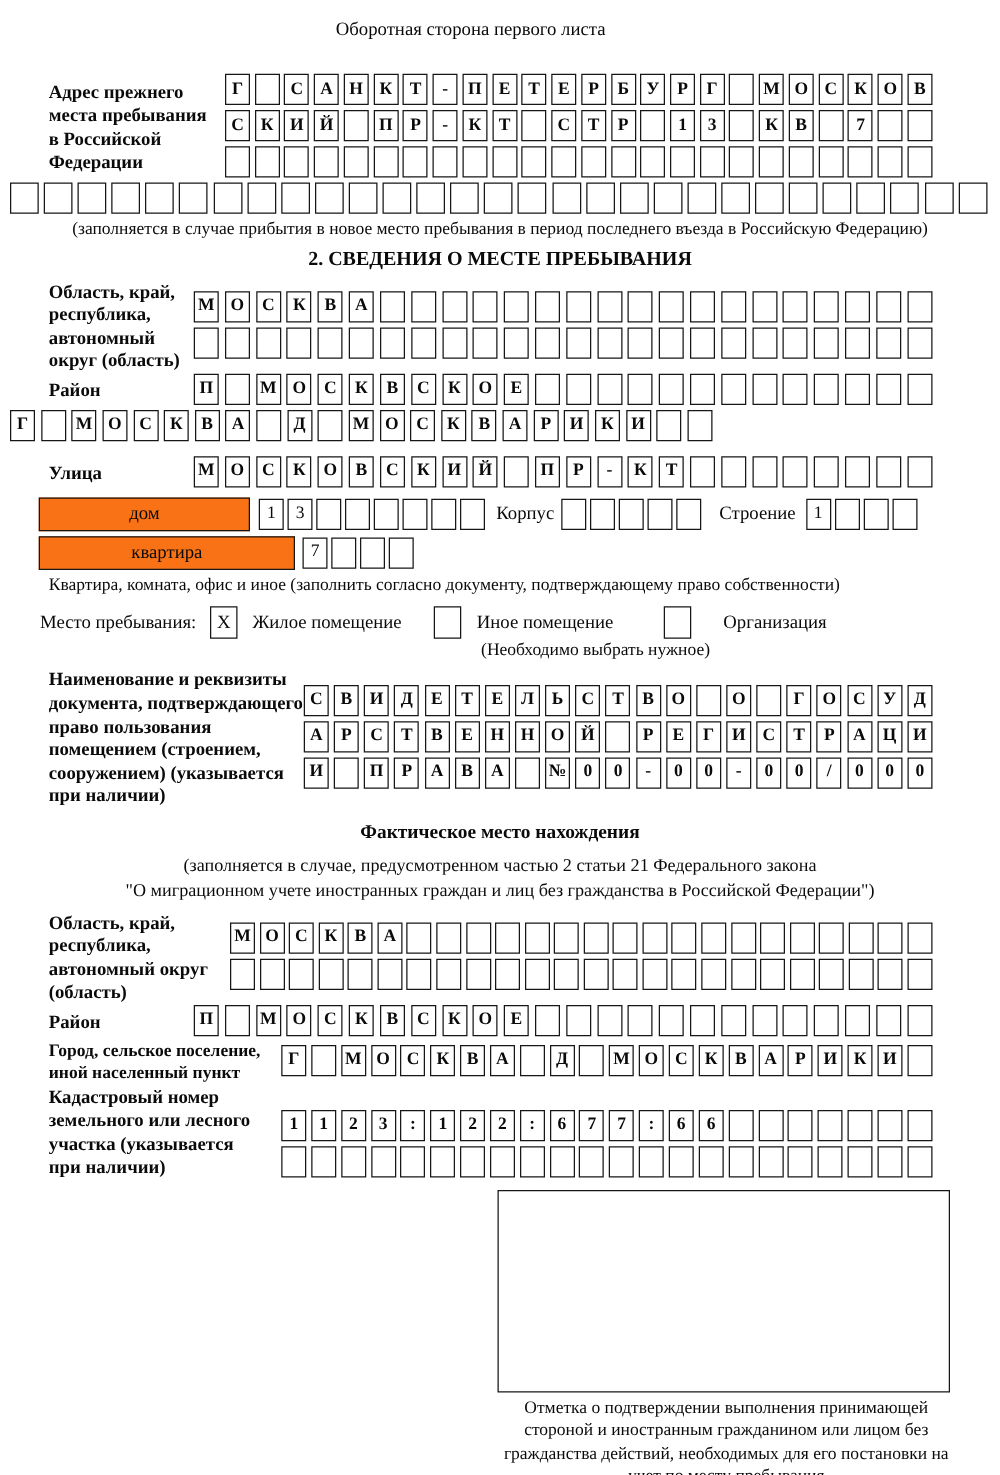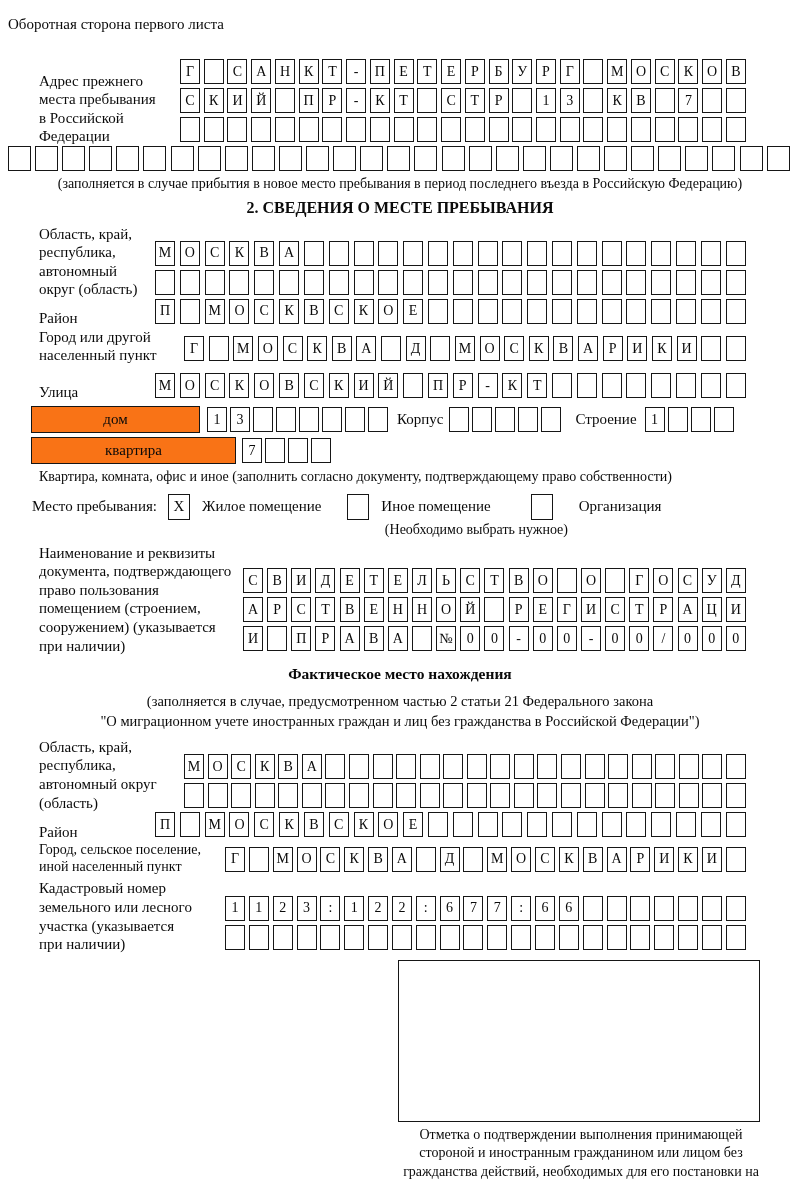--- a/index.html
+++ b/index.html
@@ -2,40 +2,40 @@
 <html><head>
 <meta charset="utf-8">
 <style>
   html,body { margin:0; padding:0; background:#ffffff; }
   .page {
     position:relative; width:800px; height:1180px; overflow:hidden;
     box-sizing:border-box; padding:0 8px;
     font-family:"Liberation Serif","DejaVu Serif",serif; color:#0a0a0a;
     background:#ffffff;
   }
-  .corner { padding:16px 47px 0 0; text-align:left; font-size:15px; }
+  .corner { padding:16px 47px 0 0; text-align:center; font-size:15px; }
 
   
   .cellrow { display:flex; justify-content:space-between; margin-bottom:4px; }
   .cell {
     flex:0 0 20px; width:20px; height:25px; box-sizing:border-box;
     border:1.5px solid #161616; display:flex; align-items:center; justify-content:center;
     font-size:14px; line-height:1; background:#fff;
   }
   .r-full .cell { flex:0 0 23px; width:23px; }
   .r-prev     { width:566px; }
   .r-full     { width:782px; }
   .r-s24      { width:591px; }
   .r-city2    { width:562px; }
   .r-doc      { width:503px; }
   .r-factreg  { width:562px; }
   .r-factcity { width:521px; }
   .r-cad      { width:521px; }
 
-  .field { display:flex; align-items:flex-end; }
+  .field { display:flex; align-items:center;font-weight:bold; }
   .lbl {
     box-sizing:border-box; padding-left:31px; font-size:15px; line-height:1.24;
     white-space:pre-line;
   }
   .lbl-prev     { flex:0 0 172px; }
   .lbl-s        { flex:0 0 147px; }
   .lbl-city2    { flex:0 0 176px; }
   .lbl-doc      { flex:0 0 235px; }
   .lbl-factreg  { flex:0 0 176px; }
   .lbl-factcity { flex:0 0 217px; font-size:14px; }
@@ -286,22 +286,20 @@
         <span class="cell"></span>
         <span class="cell"></span>
         <span class="cell"></span>
         <span class="cell"></span>
         <span class="cell"></span>
         <span class="cell"></span>
       </div>
   </div>
 
   <div class="field">
-    <div class="lbl lbl-city2">Город или другой
-населенный пункт</div>
     <div class="cellrow r-city2">
         <span class="cell">Г</span>
         <span class="cell"></span>
         <span class="cell">М</span>
         <span class="cell">О</span>
         <span class="cell">С</span>
         <span class="cell">К</span>
         <span class="cell">В</span>
         <span class="cell">А</span>
         <span class="cell"></span>

